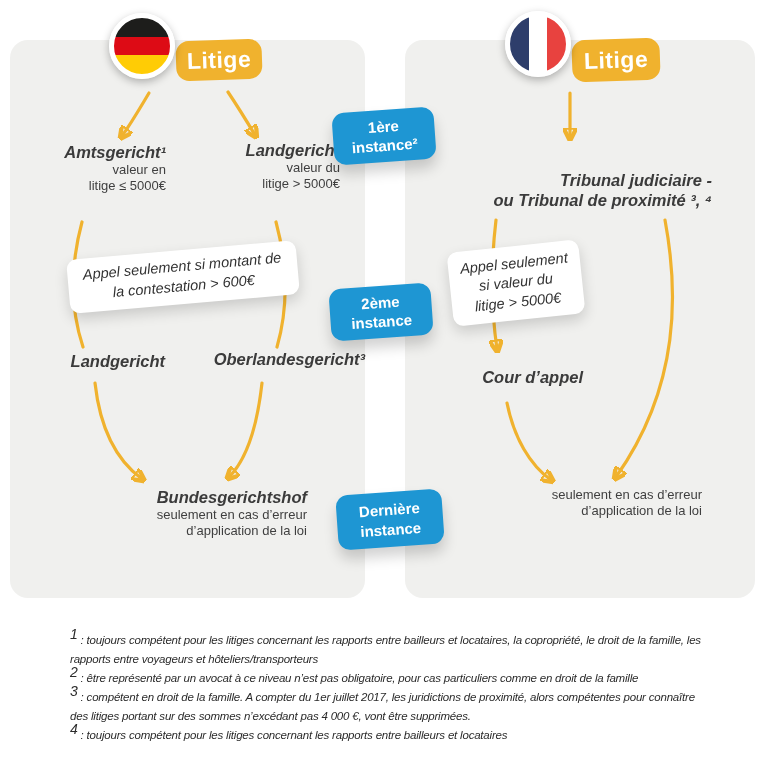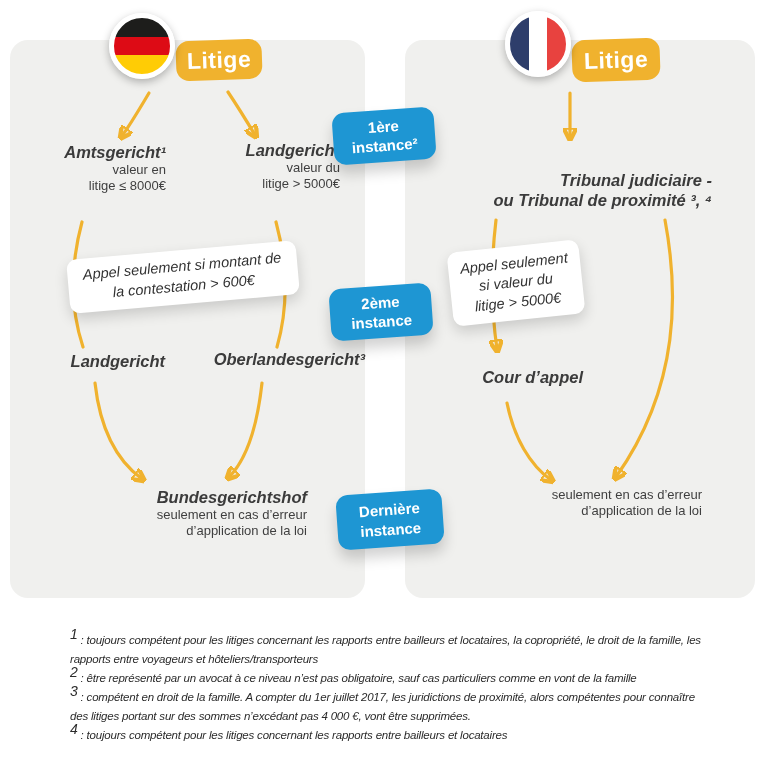--- a/index.html
+++ b/index.html
@@ -93,21 +93,21 @@
   </svg>
 
   <div class="flag flag-de"></div>
   <div class="litige litige-de">Litige</div>
   <div class="flag flag-fr"></div>
   <div class="litige litige-fr">Litige</div>
 
   <div class="block" id="amtsgericht">
     <span class="court">Amtsgericht¹</span>
     <span class="detail">valeur en</span>
-    <span class="detail">litige ≤ 8000€</span>
+    <span class="detail">litige ≤ 5000€</span>
   </div>
   <div class="block" id="landgericht1">
     <span class="court">Landgericht</span>
     <span class="detail">valeur du</span>
     <span class="detail">litige &gt; 5000€</span>
   </div>
 
   <div class="note" id="note-de">
     <span>Appel seulement si montant de</span>
     <span>la contestation &gt; 600€</span>
@@ -154,18 +154,18 @@
     <span>2ème</span>
     <span>instance</span>
   </div>
   <div class="stage" id="stage3">
     <span>Dernière</span>
     <span>instance</span>
   </div>
 
   <div class="footnotes">
     <div class="fn"><span class="fn-marker">1</span><span>: toujours compétent pour les litiges concernant les rapports entre bailleurs et locataires, la copropriété, le droit de la famille, les rapports entre voyageurs et hôteliers/transporteurs</span></div>
-    <div class="fn"><span class="fn-marker">2</span><span>: être représenté par un avocat à ce niveau n’est pas obligatoire, sauf cas particuliers comme en vont de la famille</span></div>
+    <div class="fn"><span class="fn-marker">2</span><span>: être représenté par un avocat à ce niveau n’est pas obligatoire, pour cas particuliers comme en droit de la famille</span></div>
     <div class="fn"><span class="fn-marker">3</span><span>: compétent en droit de la famille. A compter du 1er juillet 2017, les juridictions de proximité, alors compétentes pour connaître des litiges portant sur des sommes n’excédant pas 4 000 €, vont être supprimées.</span></div>
     <div class="fn"><span class="fn-marker">4</span><span>: toujours compétent pour les litiges concernant les rapports entre bailleurs et locataires</span></div>
   </div>
 
 </div>
 
 </body></html>

